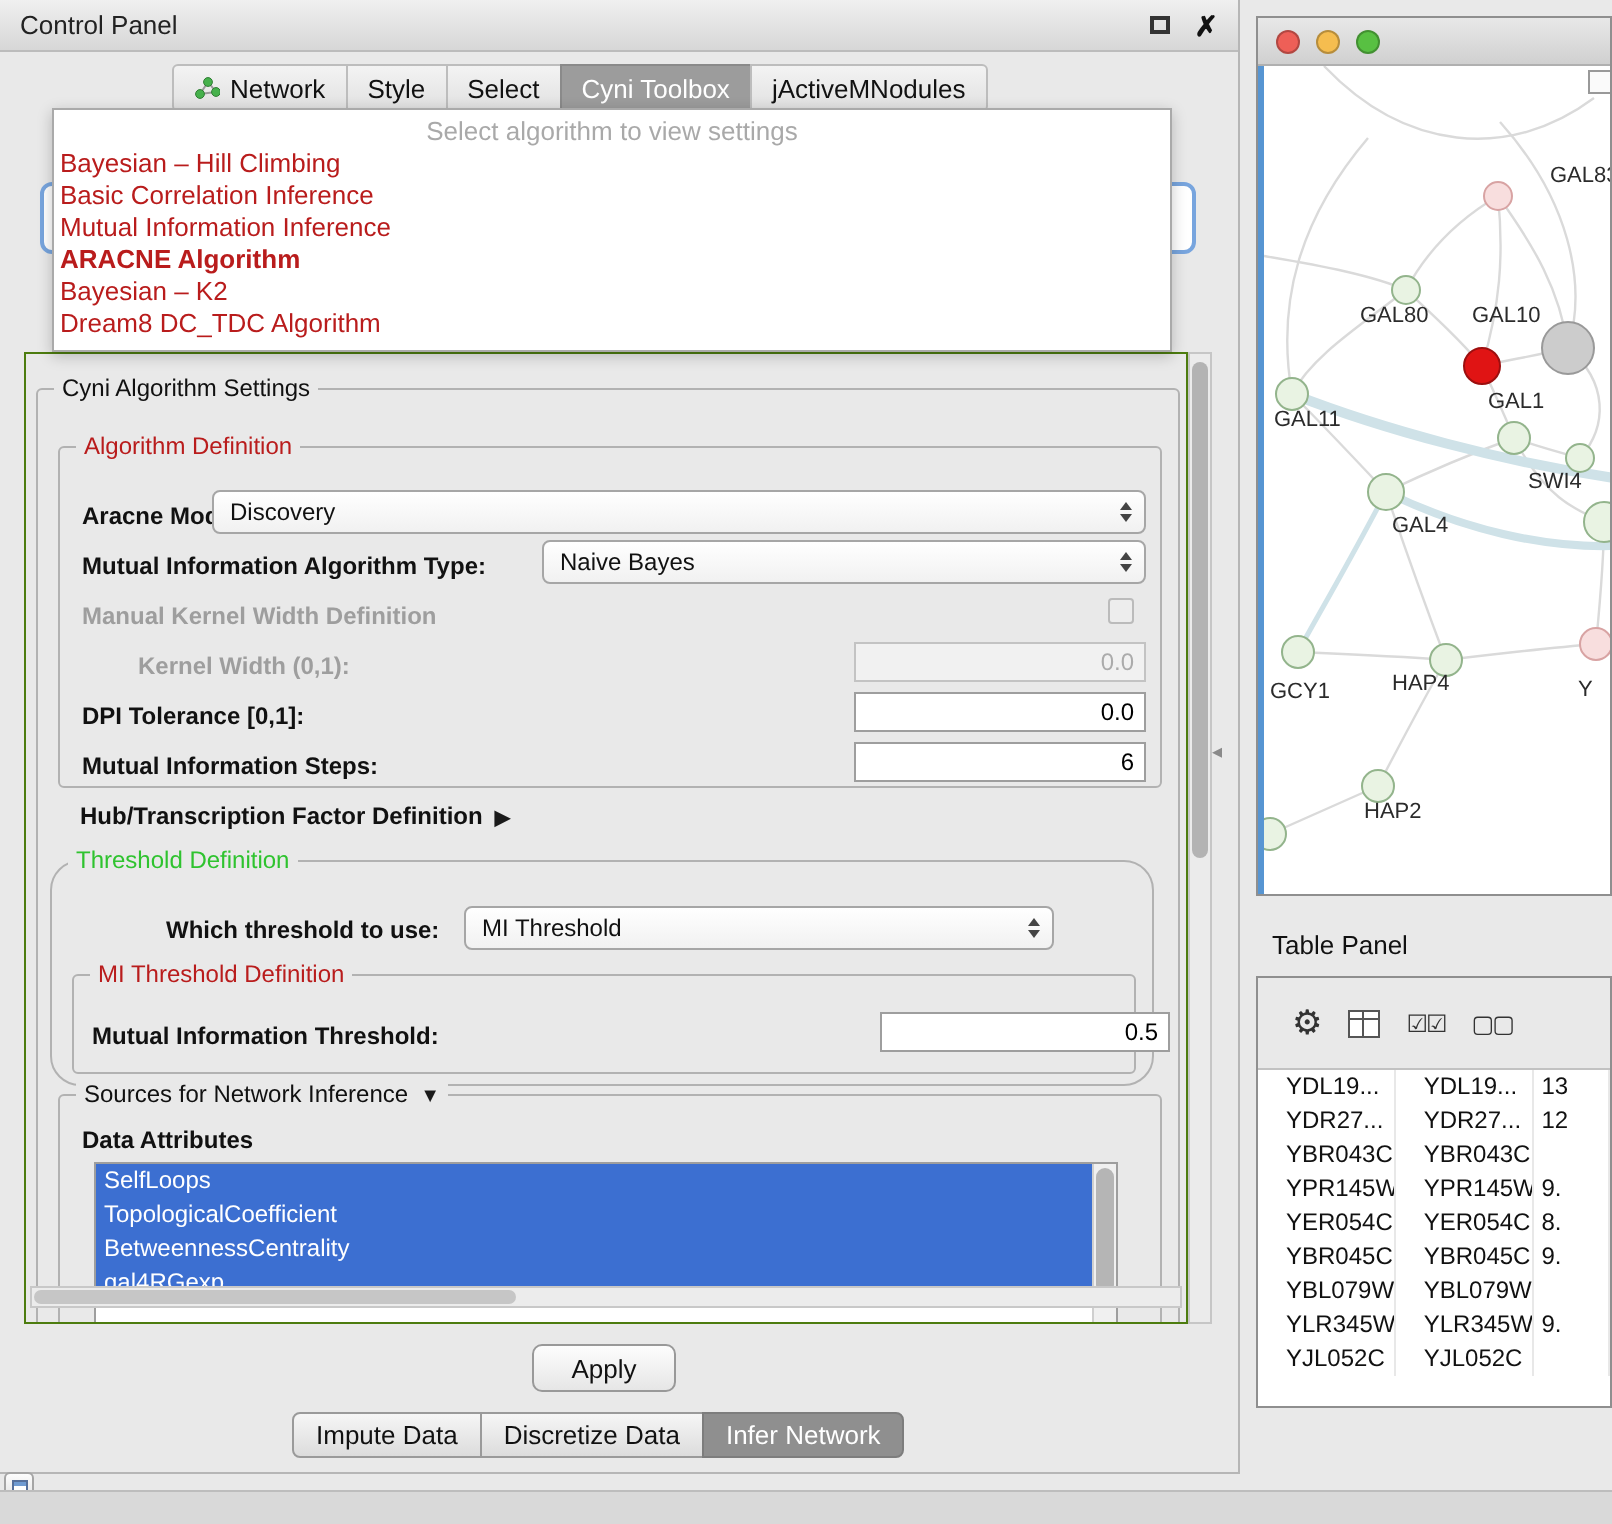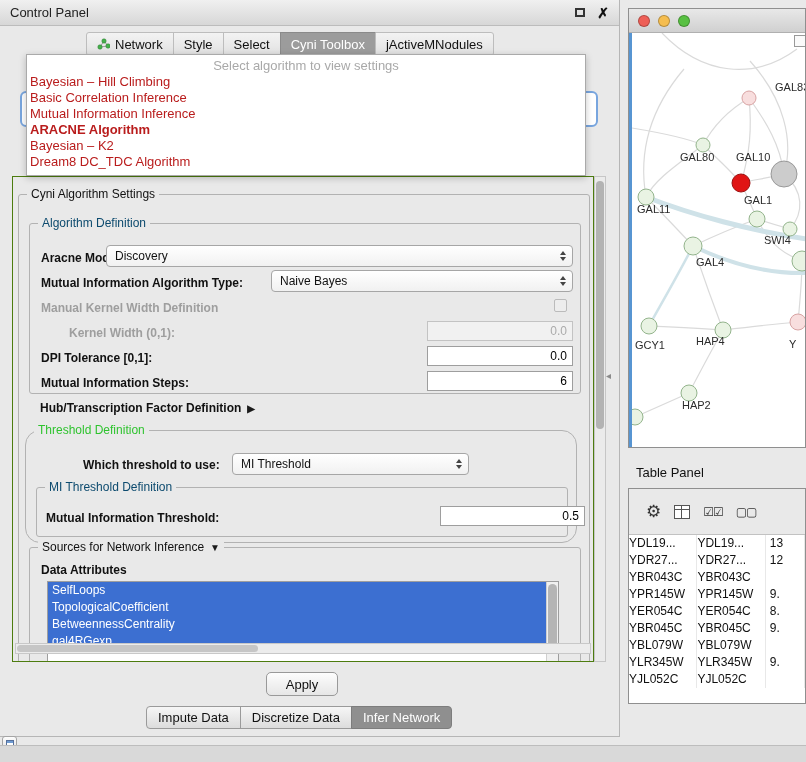--- a/index.html
+++ b/index.html
@@ -34,21 +34,21 @@
     z-index:30; padding:2px 0 5px; box-shadow:0 2px 7px rgba(0,0,0,.22); }
   .popup-placeholder { color:#a9a9a9; text-align:center; font-size:13px; height:17px; line-height:17px; }
   .popup-item { font-size:13px; height:16px; line-height:16px; padding-left:3px; color:#b91c1c; }
   .popup-item.selected { font-weight:bold; }
 
   
   #scroll-area { position:absolute; left:12px; top:176px; width:582px; height:486px; overflow:hidden;
     border:1px solid #4d7c0f; background:#e9e9e9; }
   .group { position:absolute; border:1px solid #b2b2b2; border-radius:3px; }
   .gtitle { position:absolute; top:-8px; left:8px; background:#e9e9e9; padding:0 4px; font-size:12px; white-space:nowrap; }
-  .gtitle.blue { color:#0c4a6e; }
+  .gtitle.blue { color:#b91c1c; }
   .gtitle.green { color:#2fc32f; }
   .flabel { position:absolute; font-weight:bold; font-size:12px; white-space:nowrap; }
   .flabel.disabled { color:#9e9e9e; }
   .combo { position:absolute; height:22px; border:1px solid #a6a6a6; border-radius:4px;
     background:linear-gradient(#ffffff,#f1f1f1); display:flex; align-items:center; padding-left:8px; font-size:12px; }
   .combo .arrows { position:absolute; right:6px; top:0; bottom:0; display:flex; flex-direction:column; justify-content:center; gap:2px; }
   .arr-up { width:0; height:0; border-left:3.5px solid transparent; border-right:3.5px solid transparent; border-bottom:4px solid #444; }
   .arr-dn { width:0; height:0; border-left:3.5px solid transparent; border-right:3.5px solid transparent; border-top:4px solid #444; }
   input.tfield { position:absolute; height:20px; border:1px solid #9e9e9e; background:#fff; font-size:12px;
     text-align:right; padding:0 5px; font-family:inherit; color:#000; }
@@ -91,21 +91,21 @@
   #table-window { left:628px; top:488px; width:178px; height:216px; border-color:#8f8f8f; background:#fff; overflow:hidden; }
   #table-toolbar { height:46px; background:#e9e9e9; border-bottom:1px solid #c2c2c2; display:flex; align-items:center; gap:13px; padding-left:17px; }
   .gear { font-size:17px; color:#333; line-height:1; }
   .col-icon { width:16px; height:14px; border:1px solid #555; background:#fff; position:relative; }
   .col-icon:before { content:""; position:absolute; left:6px; top:0; bottom:0; width:1px; background:#555; }
   .col-icon:after { content:""; position:absolute; left:0; right:0; top:3px; height:1px; background:#555; }
   .chk-glyph { font-size:12px; letter-spacing:-1px; color:#333; }
   #table-header { display:flex; height:22px; background:linear-gradient(#eaf3fb,#d2e4f5); border-bottom:1px solid #b6c7d8; }
   .th { line-height:21px; text-align:center; font-size:12px; border-right:1px solid #c2d2e2; overflow:hidden; white-space:nowrap; }
   .trow { display:flex; height:17px; background:#fff; }
-  .td { line-height:17px; font-size:12px; padding-left:0; border-right:1px solid #e8e8e8; overflow:hidden; white-space:nowrap; }
+  .td { line-height:17px; font-size:12px; padding-left:14px; border-right:1px solid #e8e8e8; overflow:hidden; white-space:nowrap; }
   .col0 { width:78px; } .col1 { width:78px; } .col2 { width:44px; padding-left:4px; }
 
   
   #divider-grip { position:absolute; left:606px; top:370px; font-size:10px; color:#8a8a8a; }
   #bottom-strip { position:absolute; left:0; top:745px; width:806px; height:17px; background:#d9d9d9; border-top:1px solid #bdbdbd; }
   #corner-icon { position:absolute; left:2px; top:736px; width:15px; height:14px; border:1px solid #a5a5a5; border-radius:3px;
     background:linear-gradient(#fdfdfd,#e3e3e3); }
   #corner-icon .pane { position:absolute; left:3px; top:3px; width:8px; height:7px; border:1px solid #56709b; background:#fff; }
   #corner-icon .pane:before { content:""; position:absolute; left:0; right:0; top:0; height:2px; background:#6f9bd2; }
 </style>
@@ -197,21 +197,21 @@
       </div>
 
       <span class="flabel" style="left:21px; top:206px;">
         <span>Hub/Transcription Factor Definition</span><span class="caret">▶</span>
       </span>
 
       <div class="group" style="left:6px; top:235px; width:552px; height:113px;border-radius:15px;">
         <span class="gtitle green">Threshold Definition</span>
 
         <span class="flabel" style="left:57px; top:27px;">Which threshold to use:</span>
-        <div class="combo" style="left:206px; top:22px; width:237px;">
+        <div class="combo" style="left:206px; top:22px; width:295px;">
           <span>MI Threshold</span>
           <span class="arrows">
               <span class="arr-up"></span>
               <span class="arr-dn"></span>
             </span>
         </div>
 
         <div class="group" style="left:10px; top:56px; width:532px; height:50px;">
           <span class="gtitle blue">MI Threshold Definition</span>
           <span class="flabel" style="left:9px; top:23px;">Mutual Information Threshold:</span>

